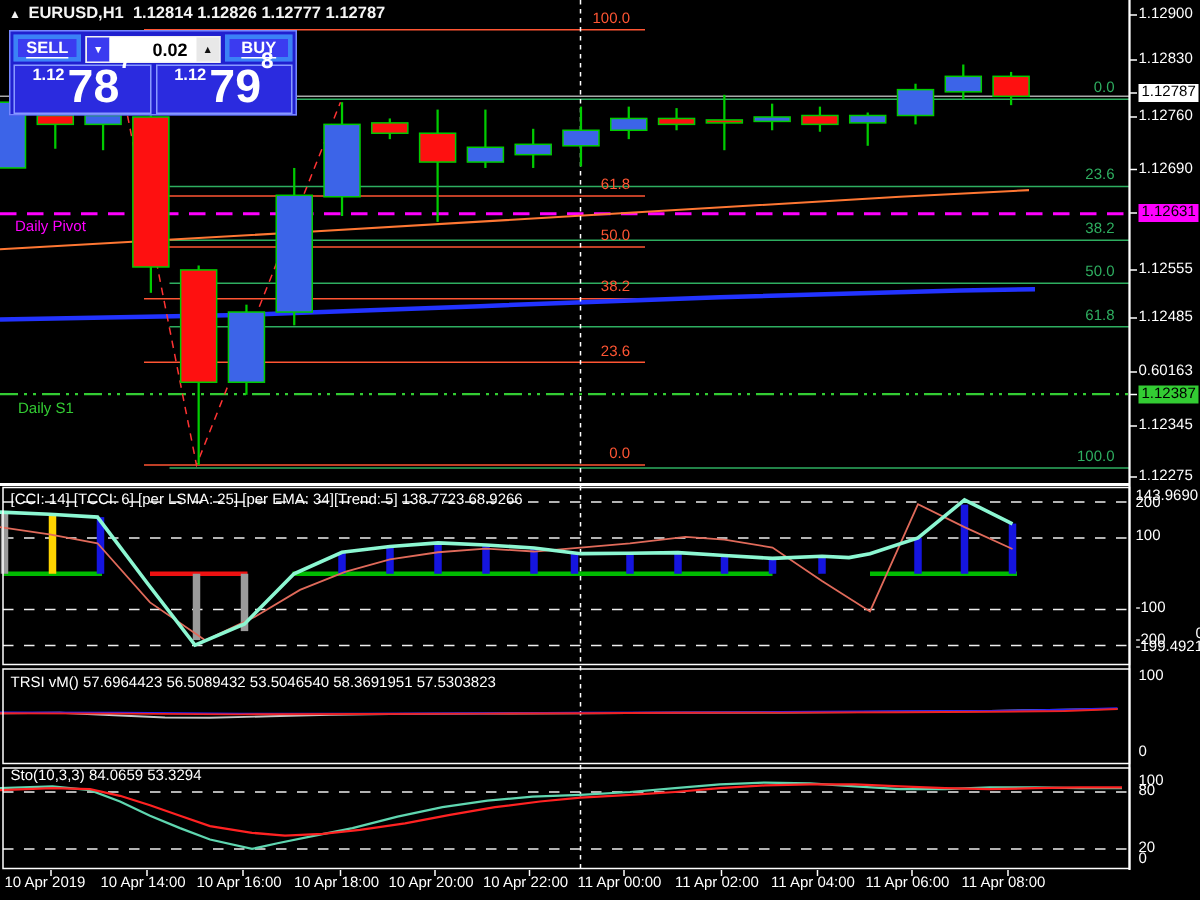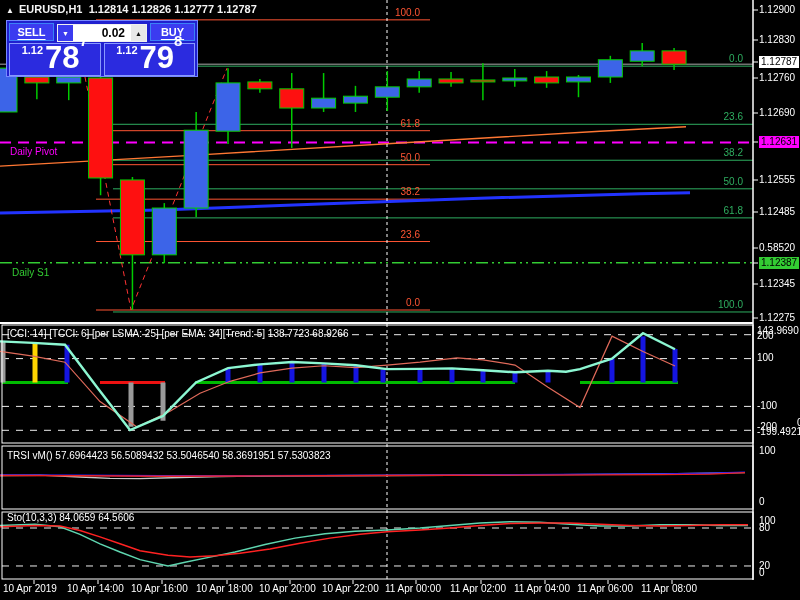--- a/index.html
+++ b/index.html
@@ -7,21 +7,21 @@
          font-family:"Liberation Sans",sans-serif;}
   #chart-svg{position:absolute;left:0;top:0;}
   #labels{position:absolute;left:0;top:0;width:800px;height:600px;pointer-events:none;}
   .lbl{position:absolute;font-size:10px;line-height:12px;color:#fff;white-space:pre;}
   #title-bar{position:absolute;left:6px;top:3px;color:#f4f4f4;font-size:11px;font-weight:bold;z-index:5;}
   #title-bar .tri{font-size:8px;margin-right:5px;}
   
   #quote-panel{position:absolute;left:6px;top:20px;width:192px;height:57px;z-index:6;
     background:#2020cf;border:1px solid #7788ff;box-sizing:border-box;padding:2px;}
   .qp-row{display:flex;gap:3px;height:18px;}
-  .qp-btn{flex:0 0 45px;background:#3b3bf0;border:1px solid #3b82f6;color:#fff;
+  .qp-btn{flex:0 0 45px;background:#3b3bf0;border:3px solid #3b82f6;color:#fff;
     font-size:11px;font-weight:bold;text-decoration:underline;text-underline-offset:3px;
     font-family:"Liberation Sans",sans-serif;padding:0;cursor:pointer;}
   .qp-spin{flex:1;display:flex;border:1px solid #f0f0f0;background:#fff;height:16px;margin-top:1px;}
   .qp-arrow{width:15px;border:none;padding:0;font-size:7px;line-height:15px;cursor:pointer;}
   .qp-arrow.down{background:#3b3bf0;color:#fff;}
   .qp-arrow.up{background:#e8e8e8;color:#111;}
   .qp-vol{flex:1;background:#fff;color:#000;font-size:12px;font-weight:bold;
     text-align:right;padding-right:6px;line-height:16px;}
   .qp-prices{margin-top:2px;height:33px;}
   .qp-price{flex:1;background:#2b2bdf;border:1px solid #8899ff;color:#fff;
@@ -186,21 +186,21 @@
       <div class="qp-price">
         <span class="pfx">1.12</span>
           <span class="big">79</span>
           <span class="sup">8</span>
       </div>
     </div>
   </div>
 
   <div class="ind-label" style="left:7px;top:328px;">[CCI: 14] [TCCI: 6] [per LSMA: 25] [per EMA: 34][Trend: 5] 138.7723 68.9266</div>
   <div class="ind-label" style="left:7px;top:450px;">TRSI vM() 57.6964423 56.5089432 53.5046540 58.3691951 57.5303823</div>
-  <div class="ind-label" style="left:7px;top:512px;">Sto(10,3,3) 84.0659 64.5606</div>
+  <div class="ind-label" style="left:7px;top:512px;">Sto(10,3,3) 84.0659 53.3294</div>
 
   <div id="labels">
       <span class="lbl" style="color: rgb(255, 85, 51); left: 420px; top: 12.8522px; transform: translateY(-50%) translateX(-100%);">100.0</span>
       <span class="lbl" style="color: rgb(255, 85, 51); left: 420px; top: 123.69px; transform: translateY(-50%) translateX(-100%);">61.8</span>
       <span class="lbl" style="color: rgb(255, 85, 51); left: 420px; top: 157.68px; transform: translateY(-50%) translateX(-100%);">50.0</span>
       <span class="lbl" style="color: rgb(255, 85, 51); left: 420px; top: 192.163px; transform: translateY(-50%) translateX(-100%);">38.2</span>
       <span class="lbl" style="color: rgb(255, 85, 51); left: 420px; top: 234.527px; transform: translateY(-50%) translateX(-100%);">23.6</span>
       <span class="lbl" style="color: rgb(255, 85, 51); left: 420px; top: 303px; transform: translateY(-50%) translateX(-100%);">0.0</span>
       <span class="lbl" style="color: rgb(46, 174, 96); left: 743px; top: 59.1576px; transform: translateY(-50%) translateX(-100%);">0.0</span>
       <span class="lbl" style="color: rgb(46, 174, 96); left: 743px; top: 117.286px; transform: translateY(-50%) translateX(-100%);">23.6</span>
@@ -211,21 +211,21 @@
       <span class="lbl" style="color: rgb(255, 0, 255); left: 10px; top: 151.512px; transform: translateY(-50%);">Daily Pivot</span>
       <span class="lbl" style="color: rgb(51, 204, 51); left: 12px; top: 272.709px; transform: translateY(-50%);">Daily S1</span>
       <span class="lbl" style="color: rgb(255, 255, 255); left: 759px; top: 10px; transform: translateY(-50%);">1.12900</span>
       <span class="lbl" style="color: rgb(255, 255, 255); left: 759px; top: 40px; transform: translateY(-50%);">1.12830</span>
       <span class="lbl" style="color: rgb(0, 0, 0); background: rgb(255, 255, 255); padding: 0px 2px; left: 759px; top: 62px; transform: translateY(-50%);">1.12787</span>
       <span class="lbl" style="color: rgb(255, 255, 255); left: 759px; top: 78px; transform: translateY(-50%);">1.12760</span>
       <span class="lbl" style="color: rgb(255, 255, 255); left: 759px; top: 113px; transform: translateY(-50%);">1.12690</span>
       <span class="lbl" style="color: rgb(0, 0, 0); background: rgb(255, 0, 255); padding: 0px 2px; left: 759px; top: 142px; transform: translateY(-50%);">1.12631</span>
       <span class="lbl" style="color: rgb(255, 255, 255); left: 759px; top: 180px; transform: translateY(-50%);">1.12555</span>
       <span class="lbl" style="color: rgb(255, 255, 255); left: 759px; top: 212px; transform: translateY(-50%);">1.12485</span>
-      <span class="lbl" style="color: rgb(255, 255, 255); left: 759px; top: 248px; transform: translateY(-50%);">0.58520</span>
+      <span class="lbl" style="color: rgb(255, 255, 255); left: 759px; top: 248px; transform: translateY(-50%);">0.60163</span>
       <span class="lbl" style="color: rgb(0, 0, 0); background: rgb(51, 204, 51); padding: 0px 2px; left: 759px; top: 263px; transform: translateY(-50%);">1.12387</span>
       <span class="lbl" style="color: rgb(255, 255, 255); left: 759px; top: 284px; transform: translateY(-50%);">1.12345</span>
       <span class="lbl" style="color: rgb(255, 255, 255); left: 759px; top: 318px; transform: translateY(-50%);">1.12275</span>
       <span class="lbl" style="color: rgb(255, 255, 255); left: 757px; top: 331px; transform: translateY(-50%);">143.9690</span>
       <span class="lbl" style="color: rgb(255, 255, 255); left: 757px; top: 336px; transform: translateY(-50%);">200</span>
       <span class="lbl" style="color: rgb(255, 255, 255); left: 757px; top: 358px; transform: translateY(-50%);">100</span>
       <span class="lbl" style="color: rgb(255, 255, 255); left: 797px; top: 382px; transform: translateY(-50%); margin-top: 41px;">0.00</span>
       <span class="lbl" style="color: rgb(255, 255, 255); left: 757px; top: 406px; transform: translateY(-50%);">-100</span>
       <span class="lbl" style="color: rgb(255, 255, 255); left: 757px; top: 427px; transform: translateY(-50%);">-200</span>
       <span class="lbl" style="color: rgb(255, 255, 255); left: 757px; top: 432px; transform: translateY(-50%);">-199.4921</span>

